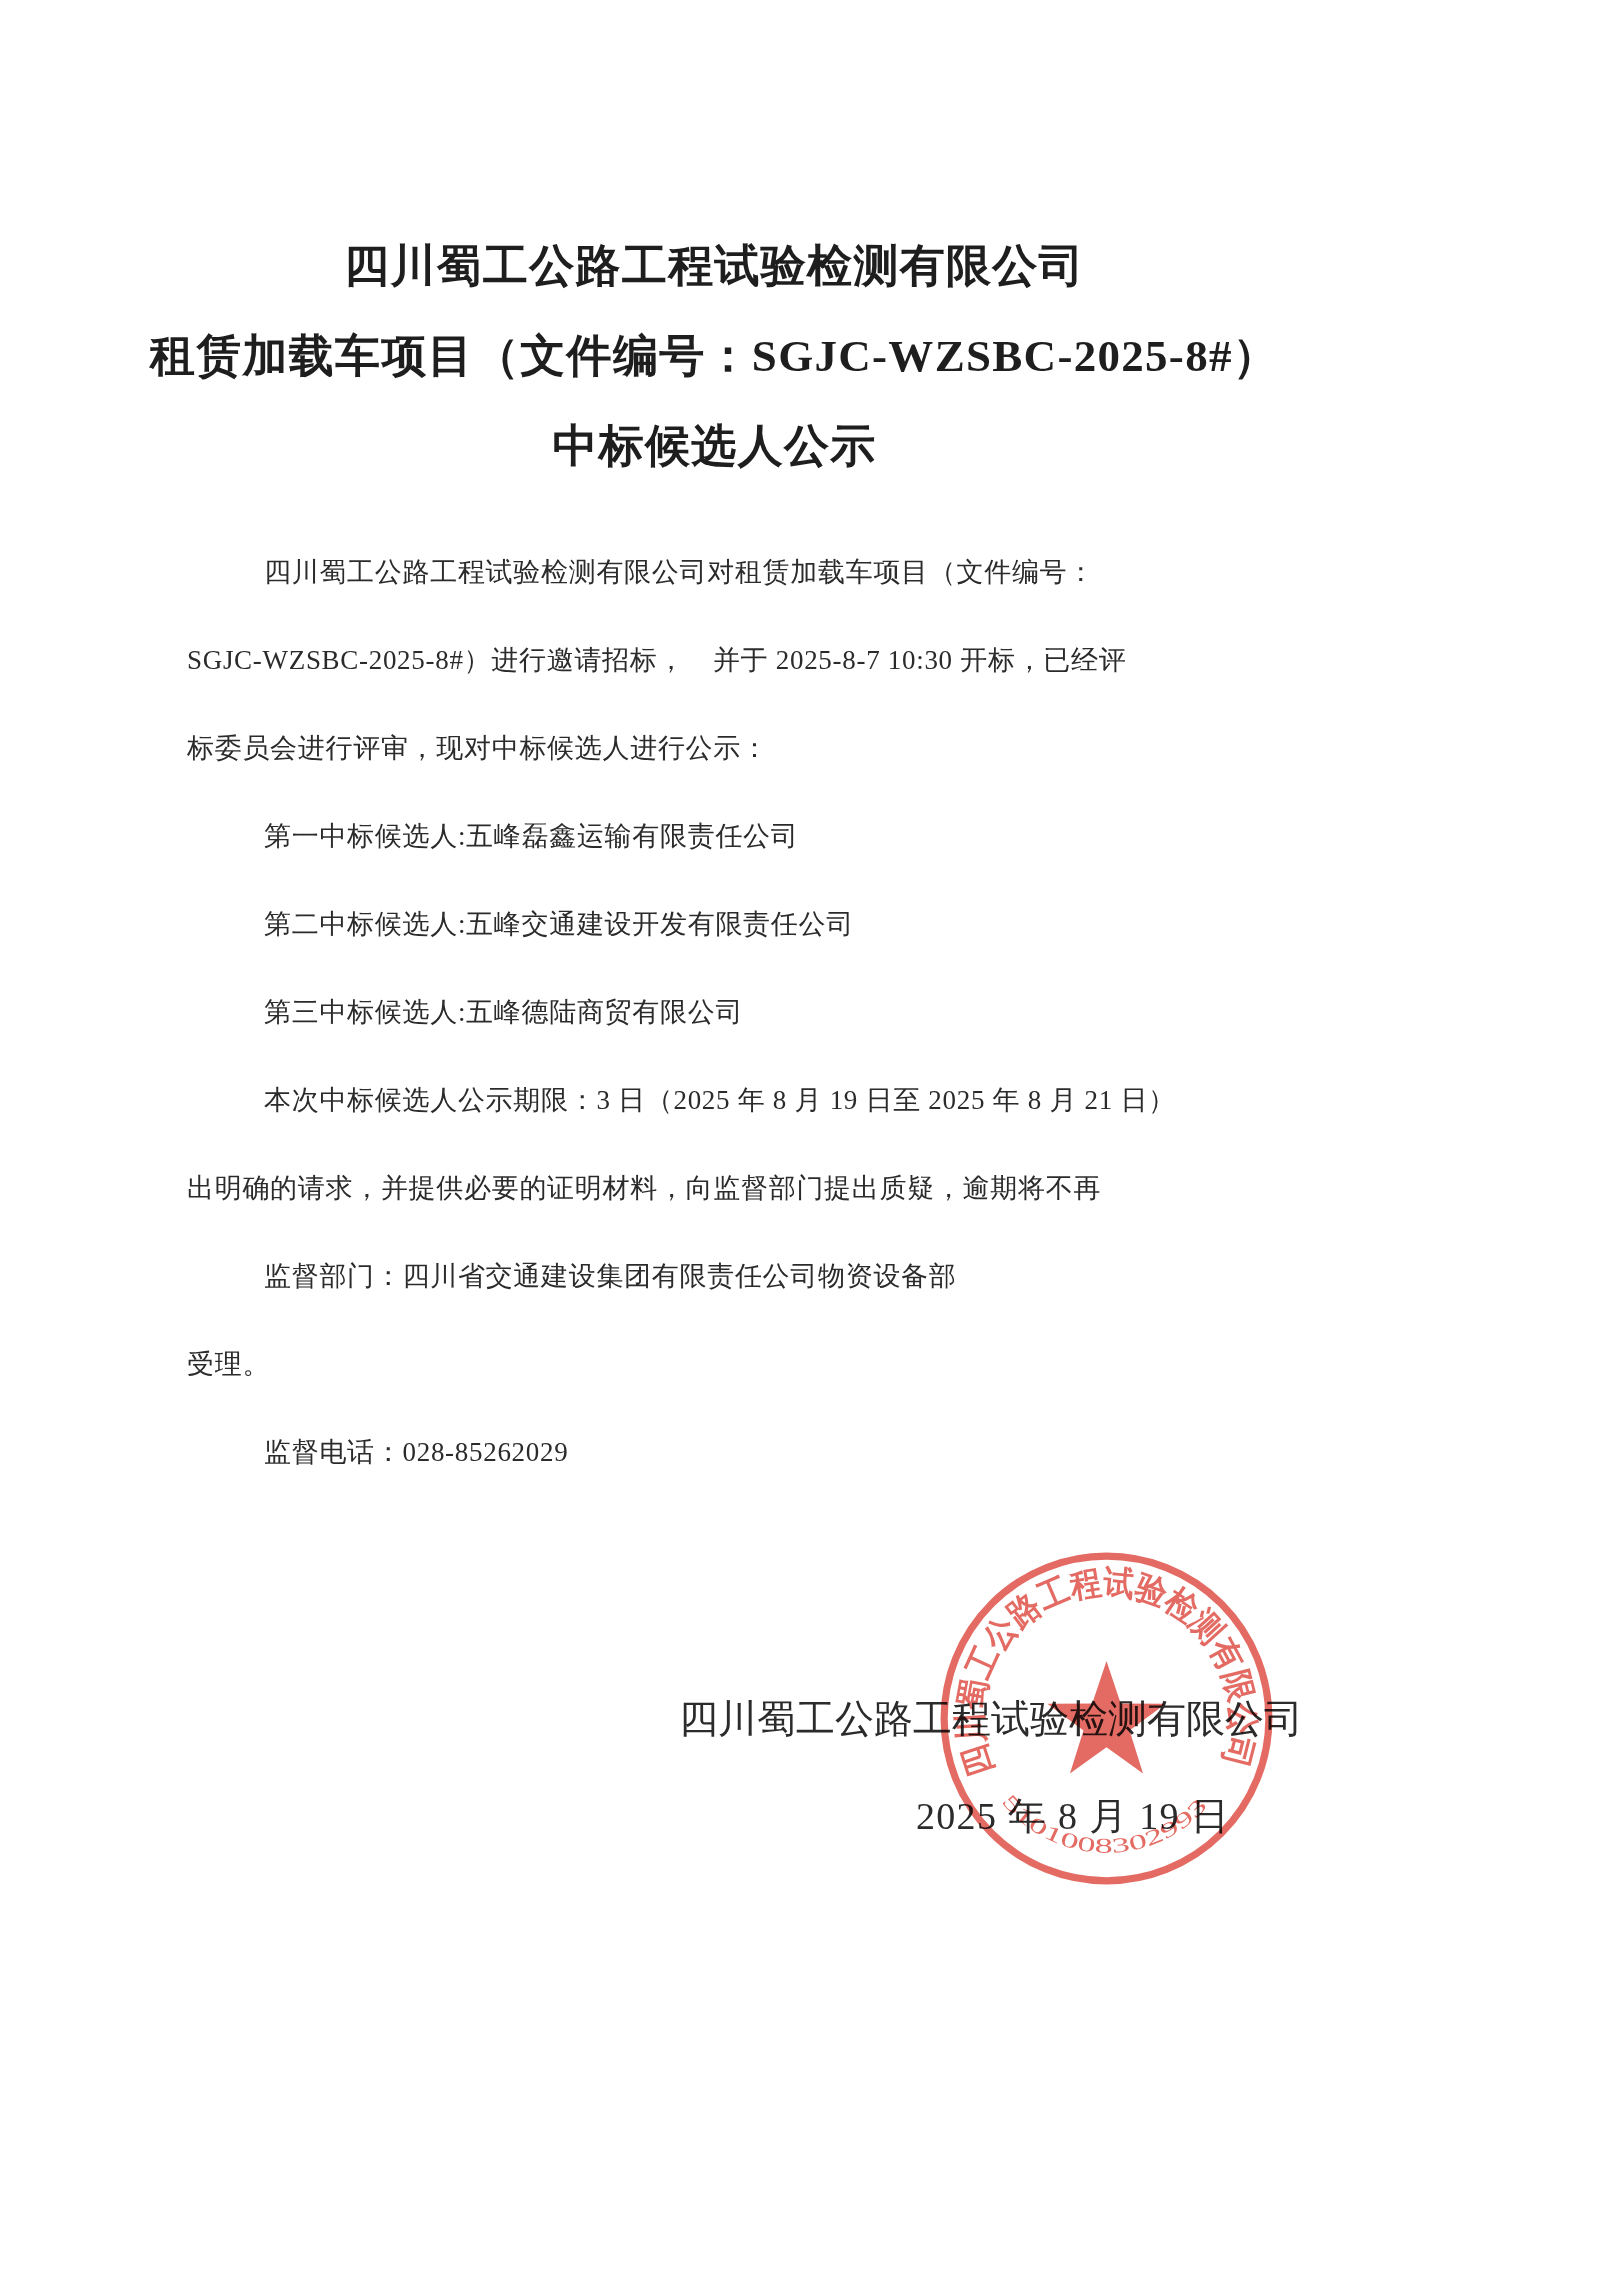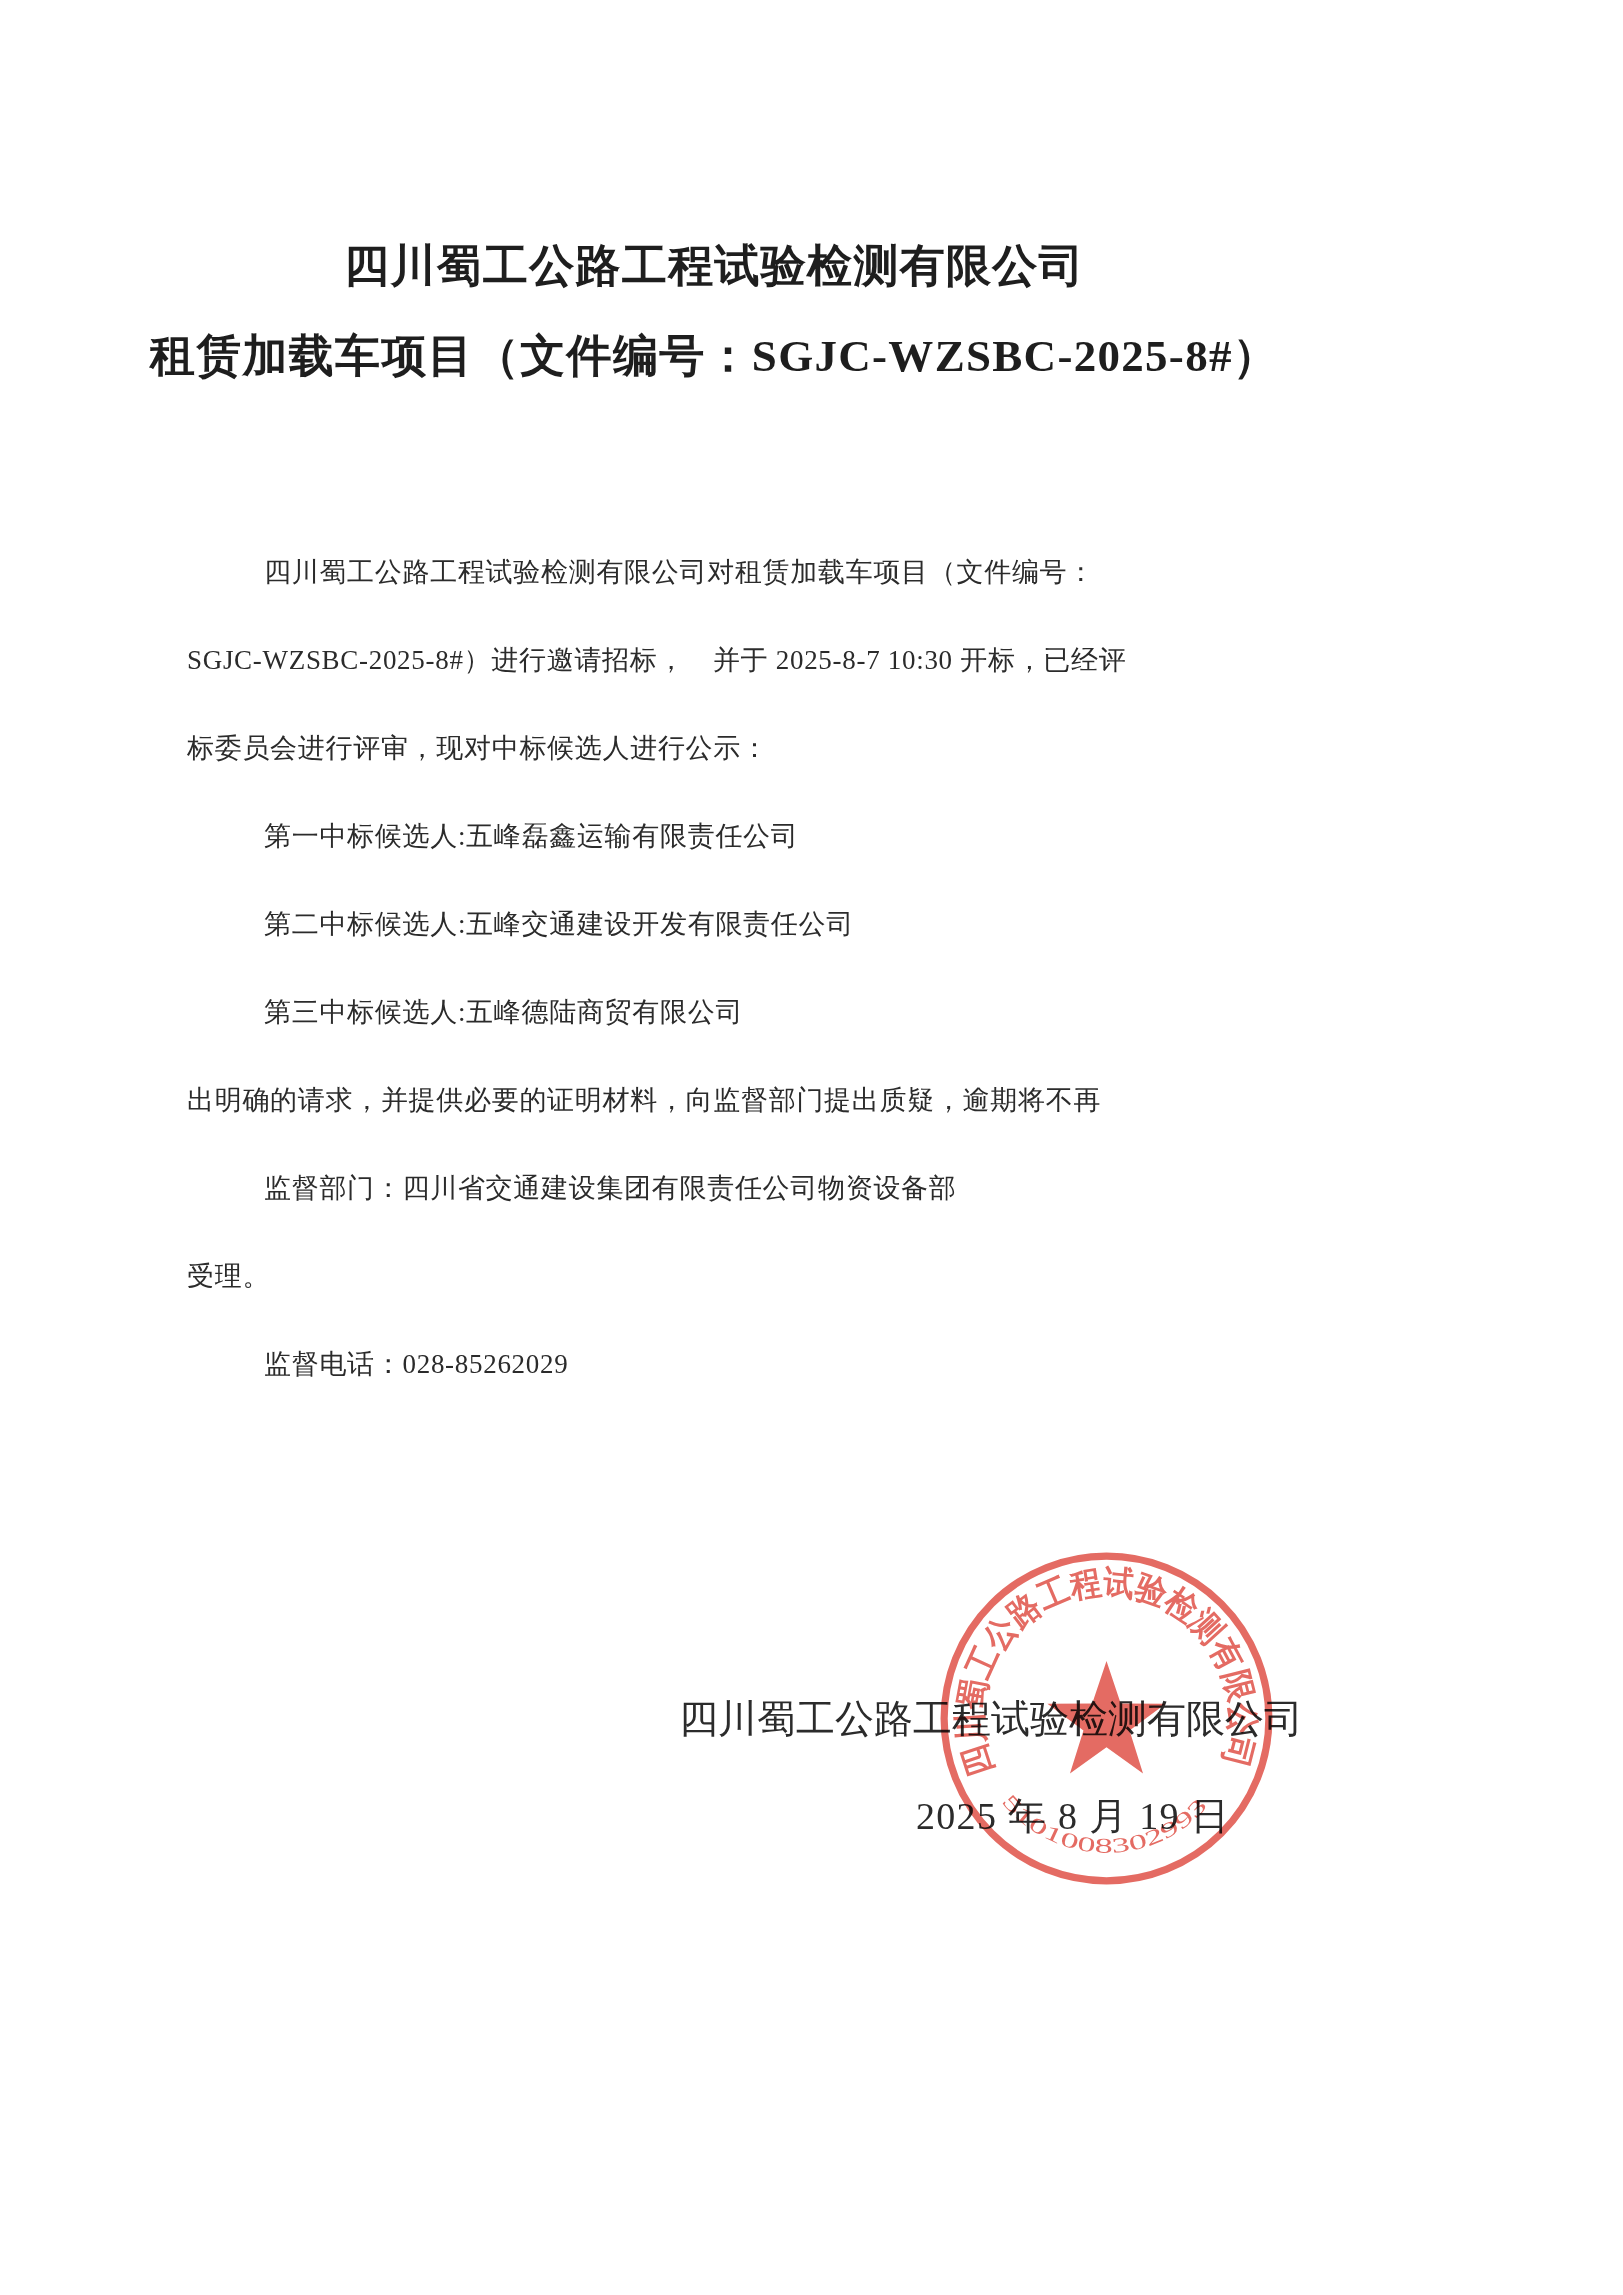--- a/index.html
+++ b/index.html
@@ -84,29 +84,31 @@
   }
 </style>
 </head>
 <body>
 
 <div class="page">
 
   <div class="titles">
     <div class="title-line">四川蜀工公路工程试验检测有限公司</div>
     <div class="title-line">租赁加载车项目（文件编号：SGJC-WZSBC-2025-8#）</div>
+    <div class="title-line">中标候选人公示</div>
   </div>
 
   <div class="doc-body">
     <div class="body-line indent">四川蜀工公路工程试验检测有限公司对租赁加载车项目（文件编号：</div>
     <div class="body-line">SGJC-WZSBC-2025-8#）进行邀请招标，　并于 2025-8-7 10:30 开标，已经评</div>
     <div class="body-line">标委员会进行评审，现对中标候选人进行公示：</div>
     <div class="body-line indent">第一中标候选人:五峰磊鑫运输有限责任公司</div>
     <div class="body-line indent">第二中标候选人:五峰交通建设开发有限责任公司</div>
     <div class="body-line indent">第三中标候选人:五峰德陆商贸有限公司</div>
+    <div class="body-line indent">本次中标候选人公示期限：3 日（2025 年 8 月 19 日至 2025 年 8 月 21 日）</div>
     <div class="body-line">出明确的请求，并提供必要的证明材料，向监督部门提出质疑，逾期将不再</div>
     <div class="body-line indent">监督部门：四川省交通建设集团有限责任公司物资设备部</div>
     <div class="body-line">受理。</div>
     <div class="body-line indent">监督电话：028-85262029</div>
   </div>
 
   <div class="signature-company">四川蜀工公路工程试验检测有限公司</div>
   <div class="signature-date">2025 年 8 月 19 日</div>
 
   <div class="seal">

